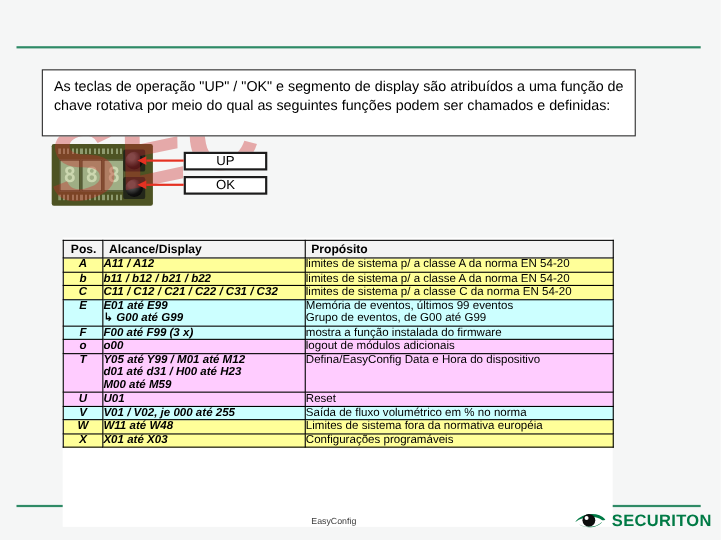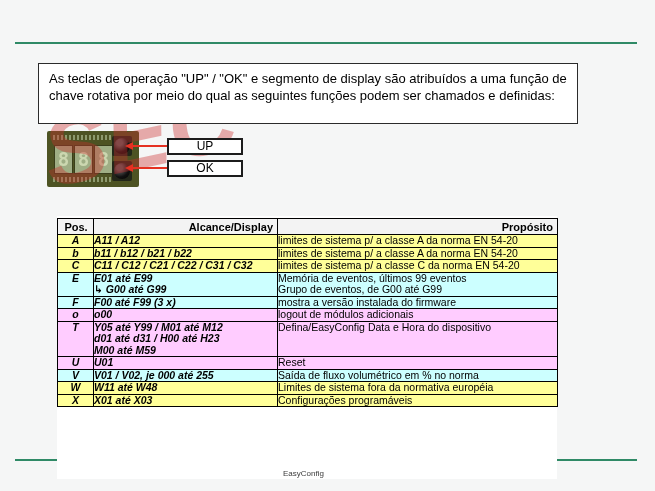--- a/index.html
+++ b/index.html
@@ -33,21 +33,21 @@
   .callout{position:absolute;left:167px;width:72px;height:13px;background:#fff;border:2px solid #1c1c1c;z-index:4;
     font-size:12px;font-weight:normal;text-align:center;line-height:13px;color:#000;}
   .arrow-line{position:absolute;height:2px;background:#e53122;z-index:4;}
   .arrow-head{position:absolute;width:0;height:0;border-top:4px solid transparent;border-bottom:4px solid transparent;
     border-right:8px solid #e53122;z-index:4;}
 
   
   .table-panel{position:absolute;left:57px;top:192px;width:500px;height:263px;background:#fff;z-index:3;margin-top:24px;}
   table.fn{position:absolute;left:0;top:2px;width:500px;border-collapse:collapse;table-layout:fixed;}
   table.fn th,table.fn td{border:1px solid #000;padding:0;vertical-align:top;}
-  table.fn th{background:#f3f3f3;font-size:11px;font-weight:bold;text-align:right;padding:2px 4px 1px 5px;}
+  table.fn th{background:#f3f3f3;font-size:11px;font-weight:bold;text-align:left;padding:2px 4px 1px 5px;}
   table.fn td div{line-height:11.5px;}
   td.pos-cell{text-align:center;font-weight:bold;font-style:italic;font-size:10.5px;padding:1px 0;}
   td.display-cell{font-weight:bold;font-style:italic;font-size:10.5px;padding:1px 0 1px 5px;}
   td.purpose-cell{font-weight:normal;font-size:10.5px;padding:1px 0 1px 4px;}
 
   
   .rule-bottom{position:absolute;left:15px;top:459px;width:622px;height:2px;background:#2f8a66;}
   .footer-left{position:absolute;left:283px;top:469px;font-size:8px;color:#3c3c3c;z-index:3;}
   .brand{position:absolute;right:8px;top:464px;display:flex;align-items:center;gap:4px;z-index:3;}
   .brand-text{font-size:15px;font-weight:bold;color:#007a45;letter-spacing:.3px;}
@@ -146,21 +146,21 @@
             </td>
           </tr>
           <tr style="background: rgb(204, 255, 255);">
             <td class="pos-cell">
               <div>F</div>
             </td>
             <td class="display-cell">
               <div>F00 até F99 (3 x)</div>
             </td>
             <td class="purpose-cell">
-              <div>mostra a versão instalada do firmware</div>
+              <div>mostra a função instalada do firmware</div>
             </td>
           </tr>
           <tr style="background: rgb(255, 204, 255);">
             <td class="pos-cell">
               <div>o</div>
             </td>
             <td class="display-cell">
               <div>o00</div>
             </td>
             <td class="purpose-cell">
@@ -223,14 +223,23 @@
             <td class="purpose-cell">
               <div>Configurações programáveis</div>
             </td>
           </tr>
         </tbody>
     </table>
   </div>
 
   <div class="rule-bottom"></div>
   <div class="footer-left">EasyConfig</div>
+  <div class="brand">
+    <svg width="30" height="18" viewBox="0 0 36 20">
+      <path d="M1 12 C8 2 26 0 34 9 C33 10 31.5 10.2 30.5 10 C24 4 10 5 1 12 Z" fill="#007a45"></path>
+      <circle cx="16" cy="10" r="7" fill="#0d0d0d"></circle>
+      <circle cx="13.5" cy="7.5" r="2.2" fill="#ffffff"></circle>
+      <path d="M5 14 C12 19 24 18 30.5 11.5 C27 18 12 20 5 14 Z" fill="#007a45"></path>
+    </svg>
+    <span class="brand-text">SECURITON</span>
+  </div>
 
 </div>
 
 </body></html>

